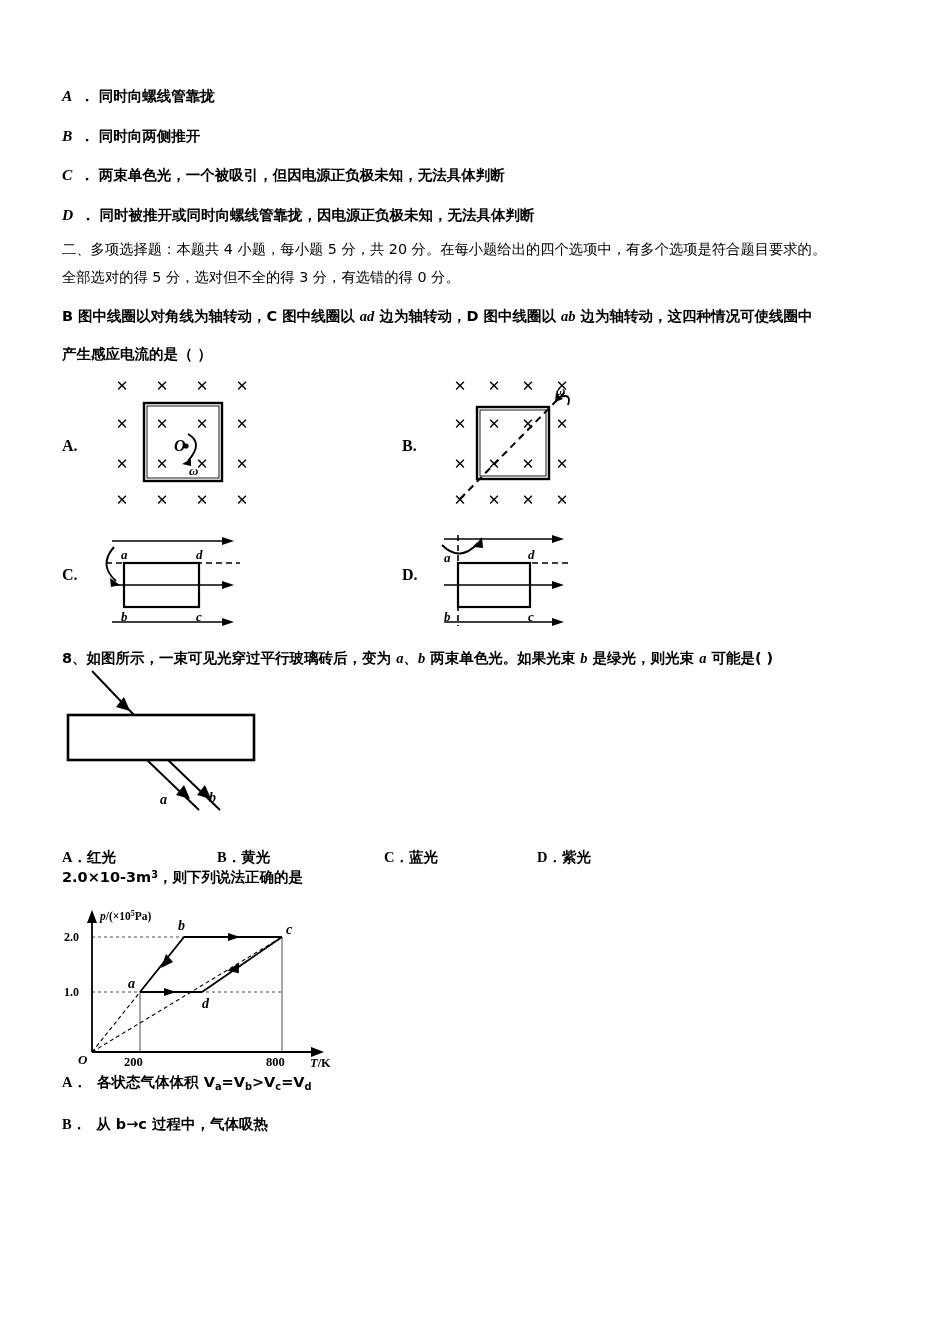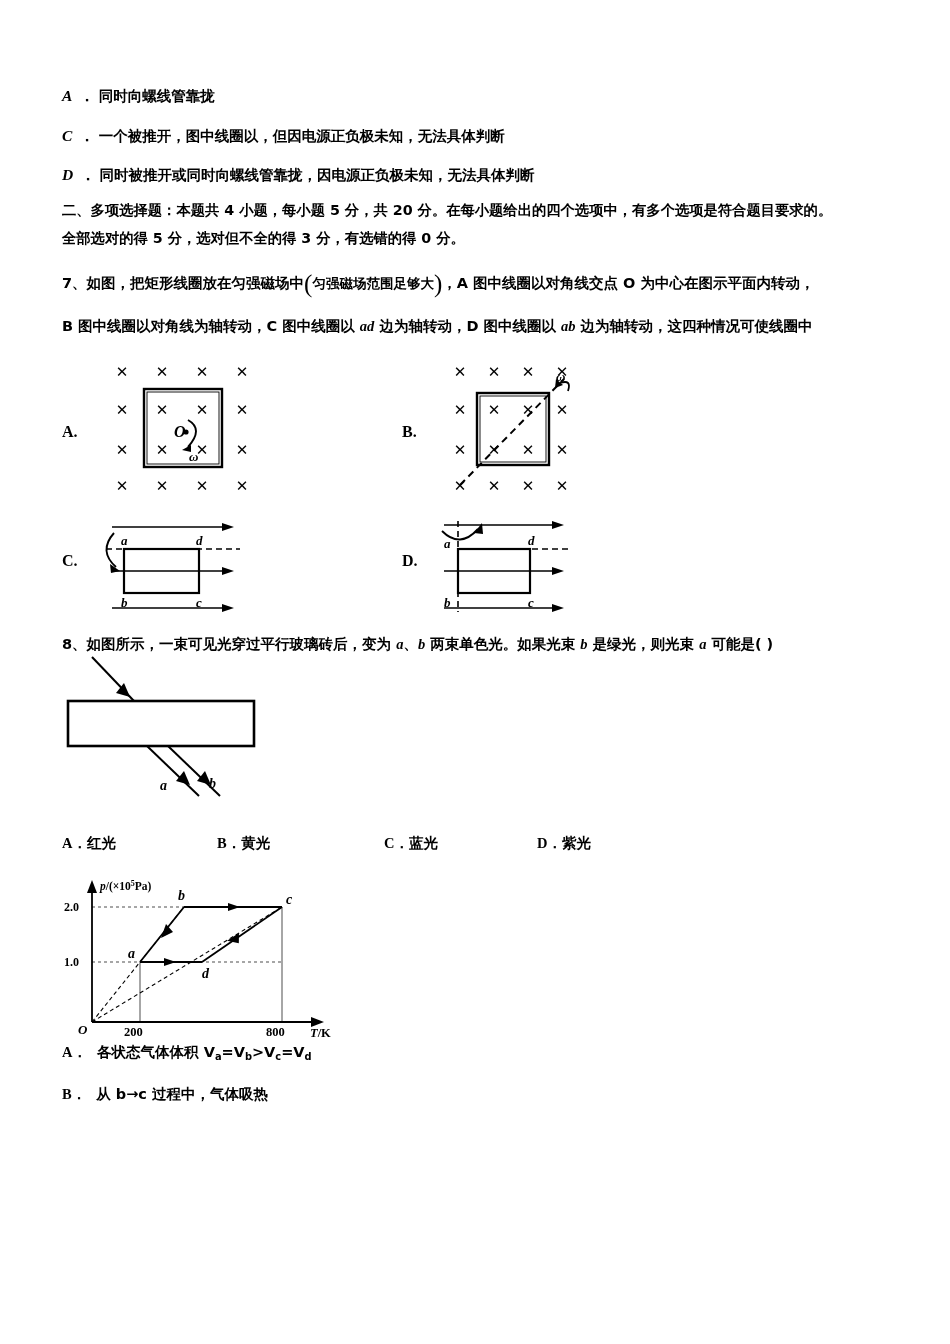--- a/index.html
+++ b/index.html
@@ -43,21 +43,21 @@
     margin-right: 7px;
   }
   .opt-text {
     font-family: "DejaVu Sans", sans-serif;
     font-weight: bold;
     font-size: 14.5px;
   }
   .section-head {
     font-family: "DejaVu Sans", sans-serif;
     font-size: 14.3px;
-    font-weight: bold;
+    font-weight: normal;
     line-height: 1.55;
     margin: 0 0 6px 0;
     text-align: justify;
   }
   .qline {
     font-family: "DejaVu Sans", sans-serif;
     font-size: 14.5px;
     font-weight: bold;
     line-height: 1.1;
     margin: 0;
@@ -120,42 +120,44 @@
 <div class="page">
   <div class="content">
 
     <div style="height:88px"></div>
 
     <div class="opt-line">
       <span class="opt-label ital">A</span><span class="rom">．</span>
       <span class="opt-text">同时向螺线管靠拢</span>
     </div>
 
+    <div class="opt-line">
+      <span class="opt-label ital">B</span><span class="rom">．</span>
+      <span class="opt-text">同时向两侧推开</span>
+    </div>
 
     <div class="opt-line">
       <span class="opt-label ital">C</span><span class="rom">．</span>
-      <span class="opt-text">一个被推开，图中线圈以，但因电源正负极未知，无法具体判断</span>
+      <span class="opt-text">两束单色光，一个被吸引，但因电源正负极未知，无法具体判断</span>
     </div>
 
     <div class="opt-line" style="margin-bottom:16px">
       <span class="opt-label ital">D</span><span class="rom">．</span>
       <span class="opt-text">同时被推开或同时向螺线管靠拢，因电源正负极未知，无法具体判断</span>
     </div>
 
     <div class="section-head">二、多项选择题：本题共 4 小题，每小题 5 分，共 20 分。在每小题给出的四个选项中，有多个选项是符合题目要求的。</div>
     <div class="section-head" style="margin-bottom:21px">全部选对的得 5 分，选对但不全的得 3 分，有选错的得 0 分。</div>
 
-    <div class="qline" style="margin-bottom:22px">
-      <span>7、</span><span>如图，把矩形线圈放在匀强磁场中</span><span class="paren-big">(</span><span class="inline-small">匀强磁场范围足够大</span><span class="paren-big">)</span><span>，A 图中线圈以对角线交点 O 为中心在图示平面内转动，</span>
-    </div>
 
     <div class="qline" style="margin-bottom:22px">
       <span>B 图中线圈以对角线为轴转动，C 图中线圈以 </span><span class="ital">ad</span><span> 边为轴转动，D 图中线圈以 </span><span class="ital">ab</span><span> 边为轴转动，这四种情况可使线圈中</span>
     </div>
 
+    <div class="qline">产生感应电流的是（  ）</div>
 
     <div class="fig7-wrap">
 
       <span class="fig-letter" style="left:0px; top:66px;">A.</span>
 
       <svg class="cellfig" style="left:30px; top:0px;" width="200" height="140" viewBox="0 0 200 140">
         <g font-family="DejaVu Sans, sans-serif" font-size="15" font-weight="bold" text-anchor="middle">
           <text x="30" y="20">✕</text>
             <text x="70" y="20">✕</text>
             <text x="110" y="20">✕</text>
@@ -290,20 +292,23 @@
         <span class="rom">B</span><span class="rom">．</span><span>黄光</span>
       </span>
       <span class="ans-item" style="left:322px;">
         <span class="rom">C</span><span class="rom">．</span><span>蓝光</span>
       </span>
       <span class="ans-item" style="left:475px;">
         <span class="rom">D</span><span class="rom">．</span><span>紫光</span>
       </span>
     </div>
 
+    <div class="qline">
+      <span>2.0×10-3m</span><sup>3</sup><span>，则下列说法正确的是</span>
+    </div>
 
     <div class="fig9-wrap">
       <svg width="290" height="165" viewBox="0 0 290 165">
 
         <line x1="30" y1="150" x2="252" y2="150" stroke="#000" stroke-width="1.8"></line>
         <path d="M 262 150 L 249 145 L 249 155 Z" fill="#000"></path>
         <line x1="30" y1="150" x2="30" y2="18" stroke="#000" stroke-width="1.8"></line>
         <path d="M 30 8 L 25 21 L 35 21 Z" fill="#000"></path>
 
         <text x="38" y="18" font-family="Liberation Serif, serif" font-size="11.5" font-weight="bold">

